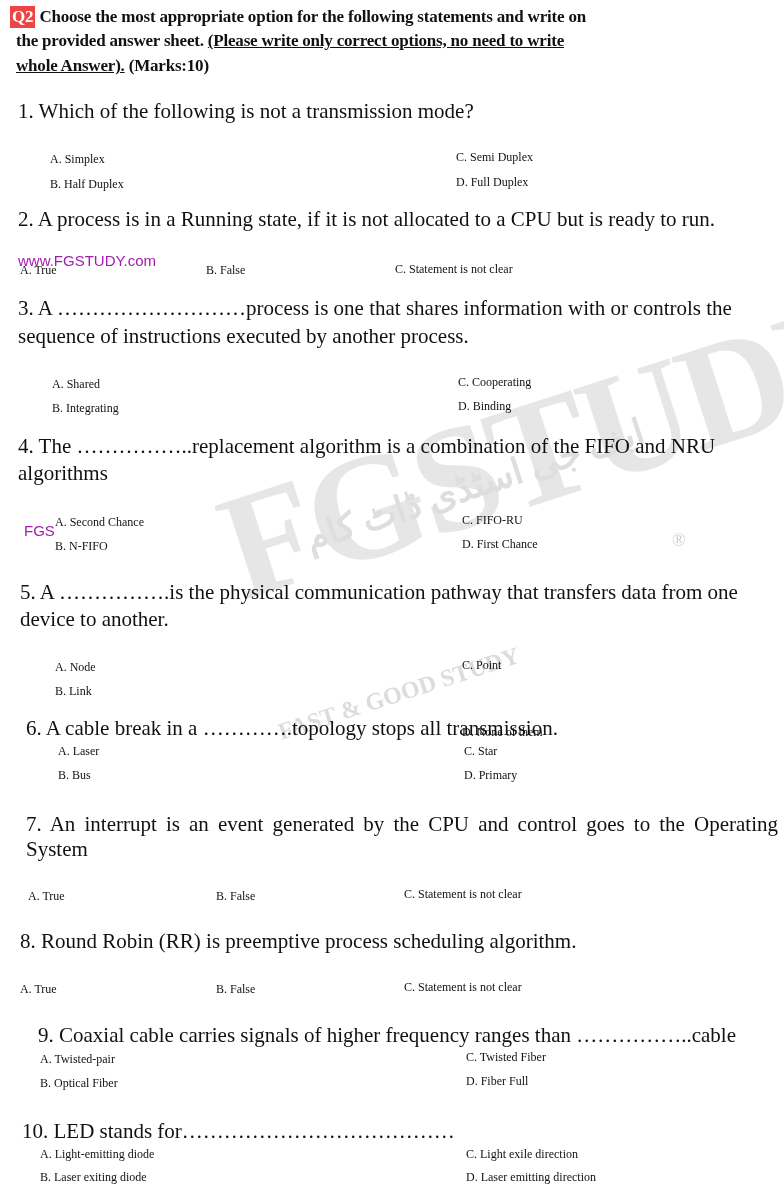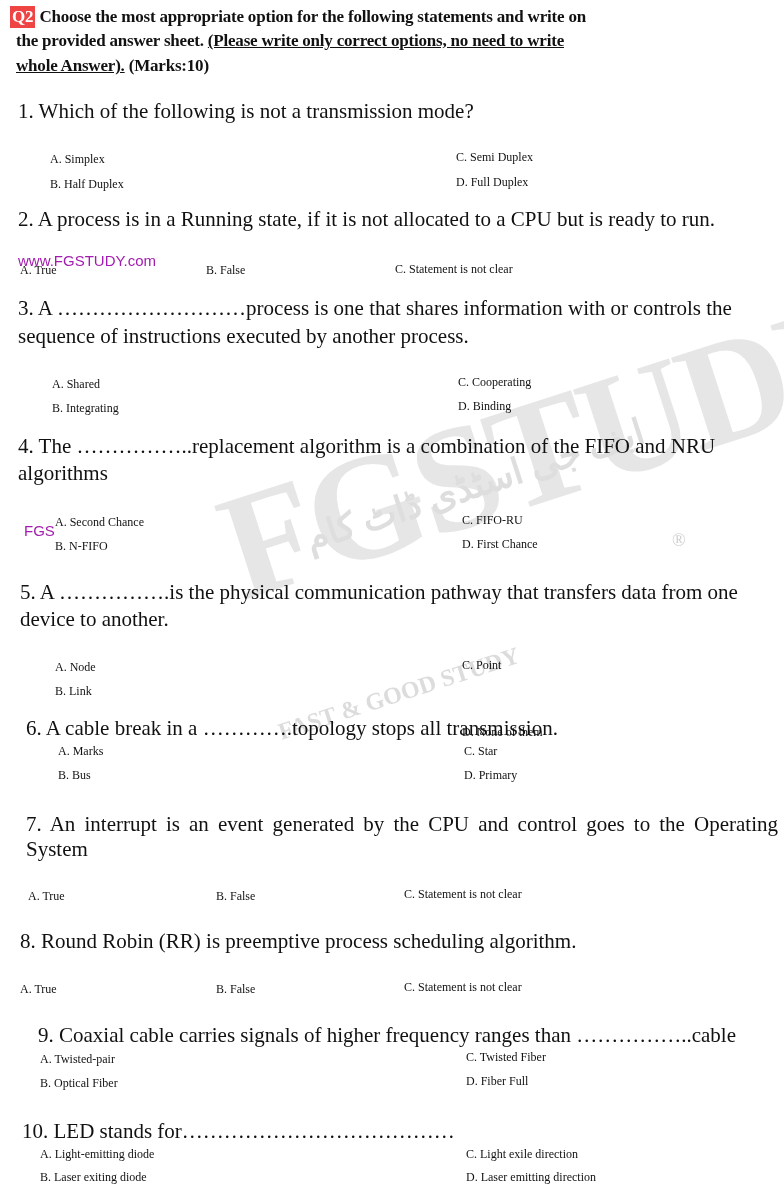--- a/index.html
+++ b/index.html
@@ -75,21 +75,21 @@
     <div class="abs opt" style="left:462px;top:532px;">D.  First Chance</div>
 
     <div class="abs q" style="left:20px;top:580px;">5. A …………….is the physical communication pathway that transfers data from one</div>
     <div class="abs q" style="left:20px;top:607px;">device to another.</div>
     <div class="abs opt" style="left:55px;top:655px;">A.  Node</div>
     <div class="abs opt" style="left:55px;top:679px;">B.  Link</div>
     <div class="abs opt" style="left:462px;top:653px;">C.  Point</div>
     <div class="abs opt" style="left:462px;top:676px;margin-top:44px;">D.  None of them</div>
 
     <div class="abs q" style="left:26px;top:716px;">6. A cable break in a ………….topology stops all transmission.</div>
-    <div class="abs opt" style="left:58px;top:739px;">A.  Marks</div>
+    <div class="abs opt" style="left:58px;top:739px;">A.  Laser</div>
     <div class="abs opt" style="left:58px;top:763px;">B.  Bus</div>
     <div class="abs opt" style="left:464px;top:739px;">C.  Star</div>
     <div class="abs opt" style="left:464px;top:763px;">D.  Primary</div>
 
     <div class="abs q" style="left:26px;top:812px;width:752px;text-align:justify;text-align-last:justify;">7. An interrupt is an event generated by the CPU and control goes to the Operating</div>
     <div class="abs q" style="left:26px;top:837px;">System</div>
     <div class="abs opt" style="left:28px;top:884px;">A. True</div>
     <div class="abs opt" style="left:216px;top:884px;">B. False</div>
     <div class="abs opt" style="left:404px;top:882px;">C. Statement is not clear</div>
 

